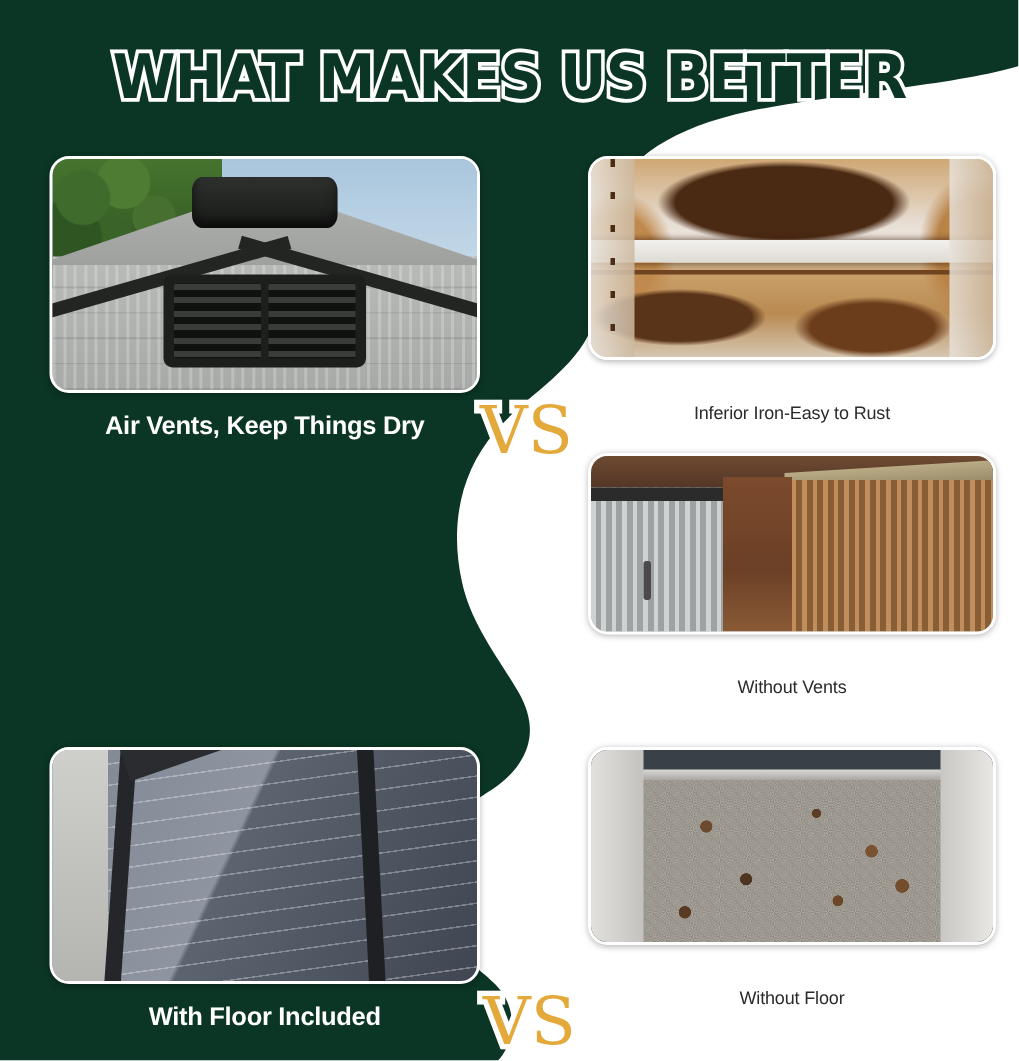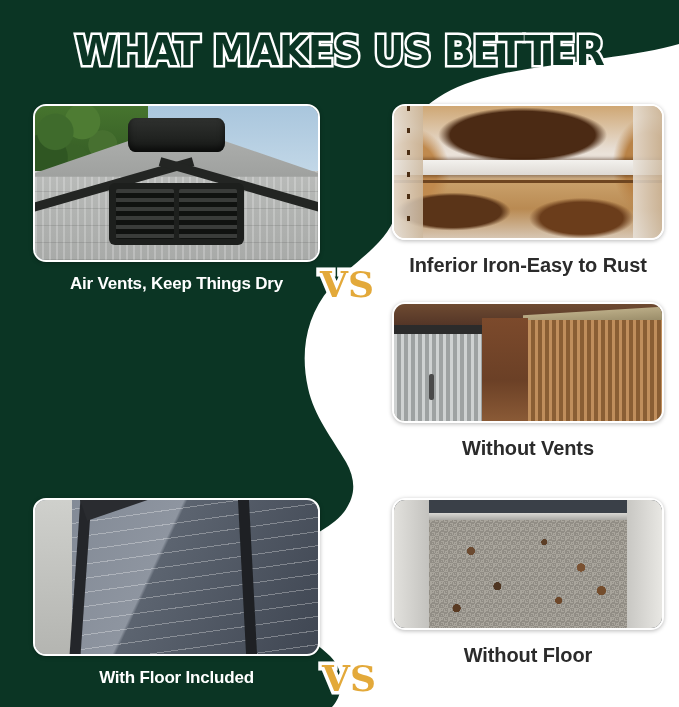--- a/index.html
+++ b/index.html
@@ -58,29 +58,29 @@
   .caption{
     width:100%; text-align:center;
     font-size:17px; line-height:22px;
     white-space:nowrap;
   }
   .caption-left {
     margin-top:11px; color:#ffffff; font-weight:bold;
     letter-spacing:-0.2px;
   }
   .caption-right{
-    margin-top:14px; color:#2b2b2b; font-weight:bold;
-    font-size:20px; letter-spacing:-0.1px;
+    margin-top:24px; color:#2b2b2b; font-weight:normal;
+    font-size:12px; letter-spacing:-0.1px;
   }
 
   
   .vs{
     position:absolute; z-index:9;
     font-family:"DejaVu Serif", serif;
-    font-weight:bold; font-size:36px;
+    font-weight:normal; font-size:44px;
     color:#e3a93a;
     -webkit-text-stroke:7px #ffffff;
     paint-order:stroke fill;
     line-height:1;
   }
   #vs-1{ left:320px; top:162px; }
   #vs-2{ left:322px; top:358px; }
 
   
   .layer{ position:absolute; inset:0; }

